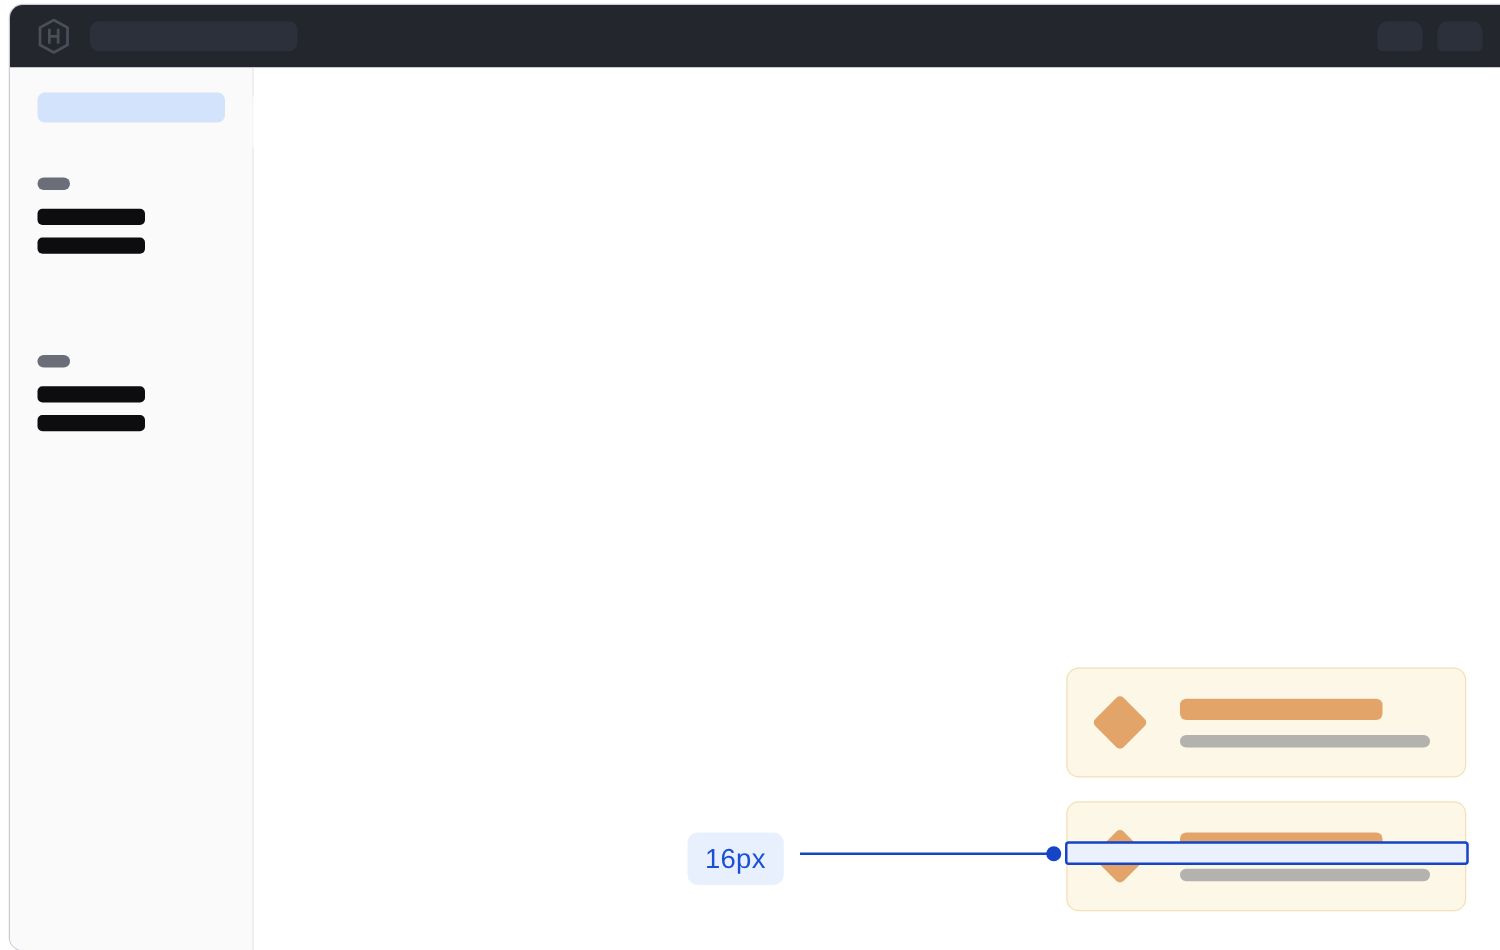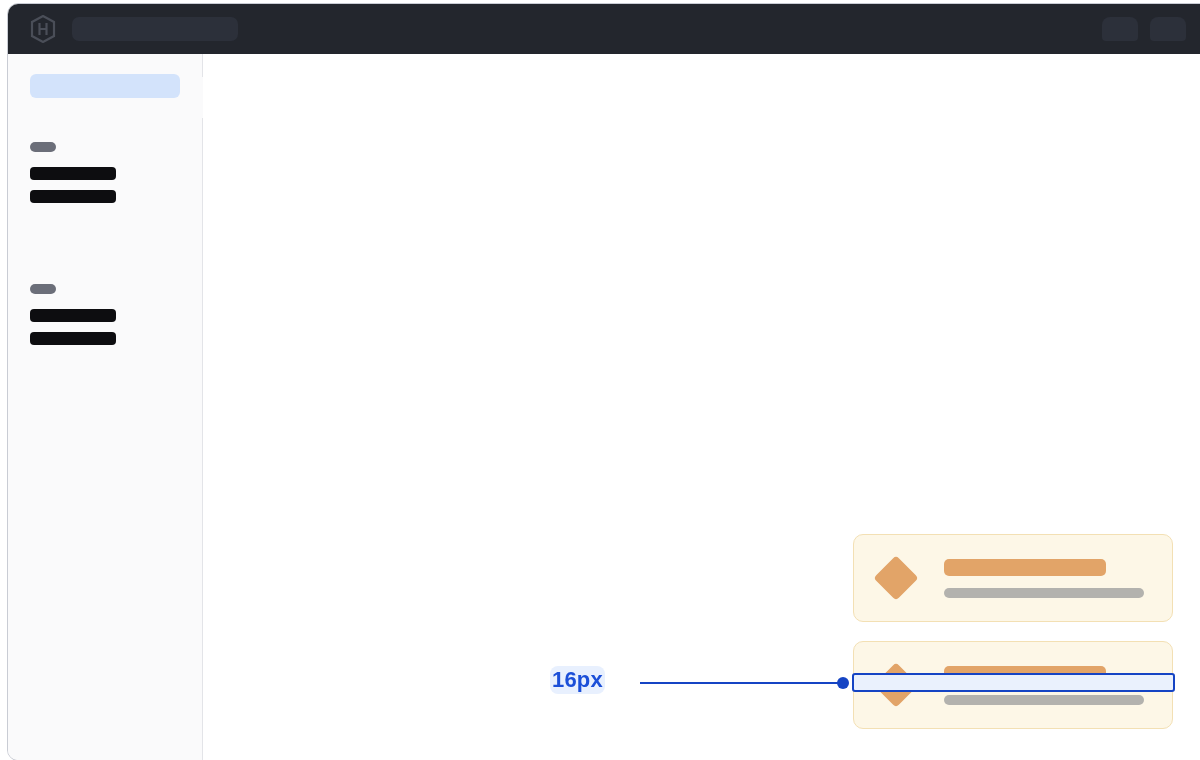--- a/index.html
+++ b/index.html
@@ -136,31 +136,30 @@
     position: relative;
     flex: 1 1 auto;
     background: #ffffff;
   }
 
   
   .measure-label {
     position: absolute;
     left: 347px;
     top: 612px;
-    height: 28px;
-    padding: 0 2px;
+    height: 42px;
+    padding: 0 14px;
     display: flex;
     align-items: center;
     border-radius: 8px;
     background: #e8f0fe;
     color: #1b4fd8;
     font-size: 22px;
     letter-spacing: 0.2px;
     font-family: "Liberation Sans", sans-serif;
-    font-weight: bold;
   }
 
   .measure-line {
     position: absolute;
     left: 437px;
     top: 628px;
     width: 202px;
     height: 2px;
     background: #1544c4;
   }

